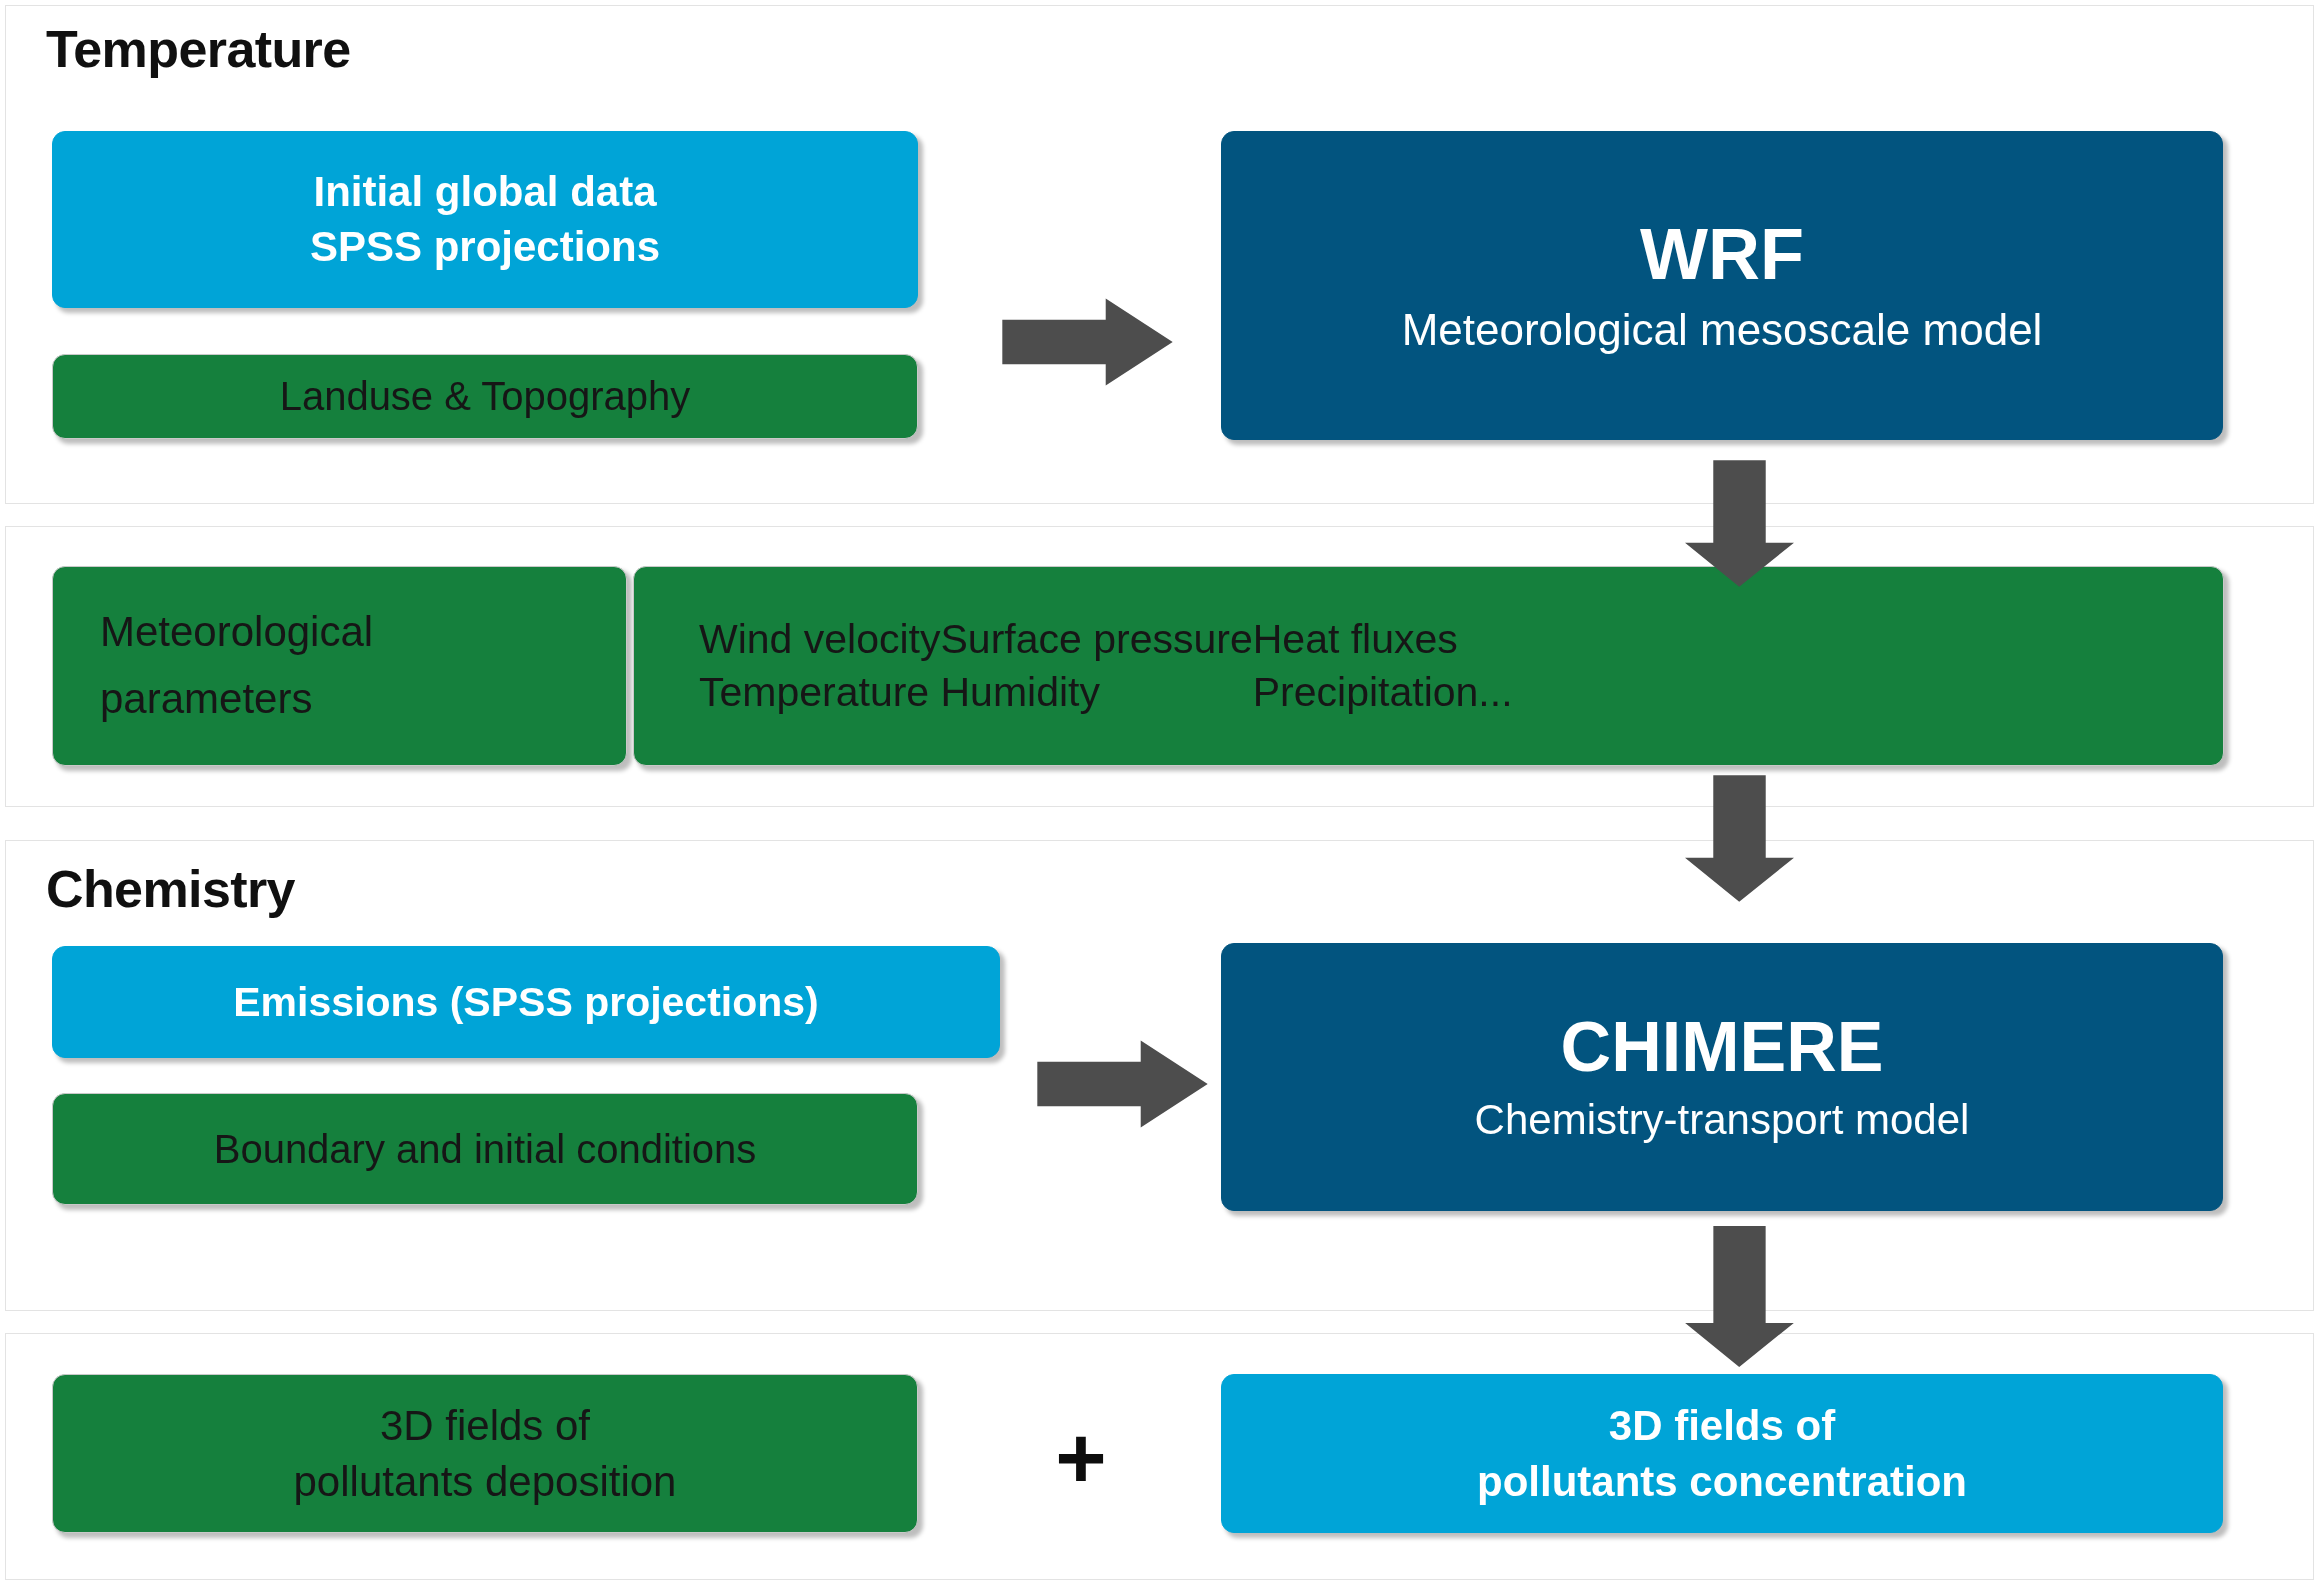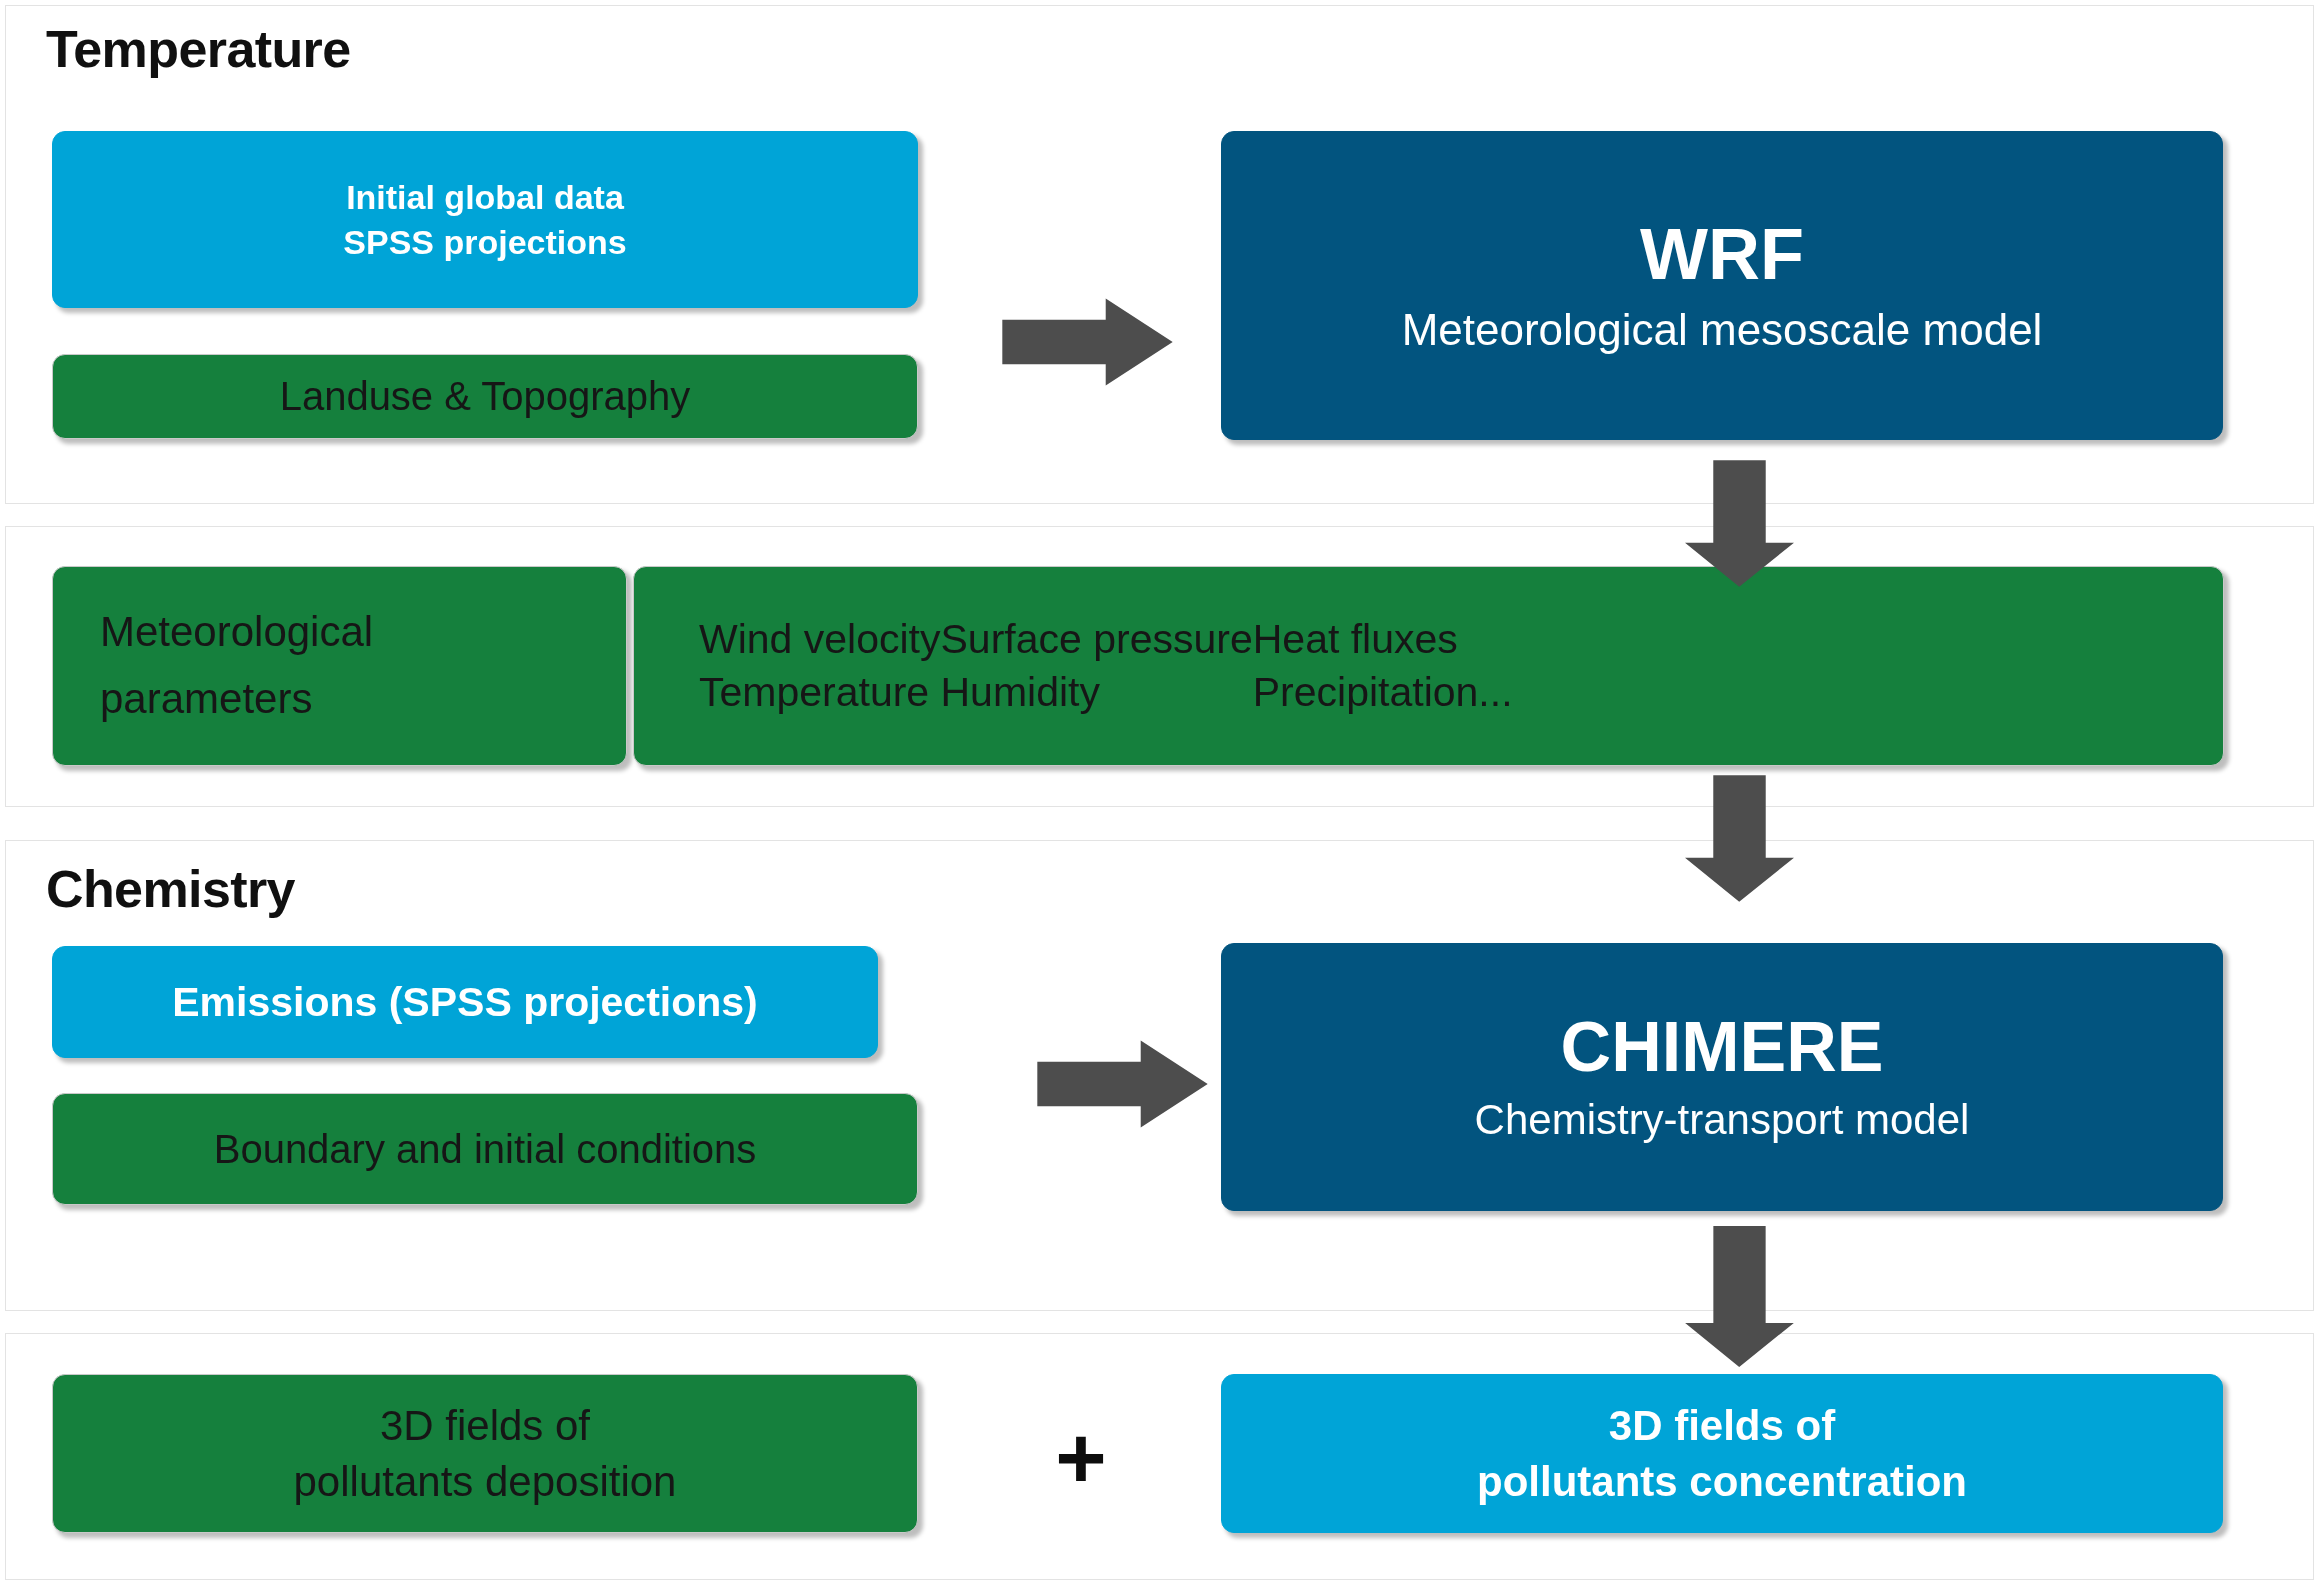--- a/index.html
+++ b/index.html
@@ -61,21 +61,21 @@
   }
   .box-grey{
     background:#15803d;
     color:#161616;
     border:1.8px solid #c9c9c9;
   }
 
   
   #box-initial-global-data{
     left:52px; top:131px; width:866px; height:177px;
-    font-size:34px; line-height:1.30;
+    font-size:42px; line-height:1.30;
   }
   #box-landuse-topography{
     left:52px; top:354px; width:866px; height:85px;
     font-size:40px;
   }
   #box-wrf{
     left:1221px; top:131px; width:1002px; height:309px;
   }
   #box-wrf .title{ font-size:72px; font-weight:bold; line-height:1.05; }
   #box-wrf .subtitle{ font-size:44px; margin-top:13px; line-height:1.1; }
@@ -95,21 +95,21 @@
     font-size:41px; line-height:1.30;
     color:#161616;
   }
   #box-param-list .param-col{
     display:flex; flex-direction:column;
     text-align:left; white-space:nowrap;
   }
 
   
   #box-emissions{
-    left:52px; top:946px; width:826px; height:112px;
+    left:52px; top:946px; width:948px; height:112px;
     font-size:41px;
   }
   #box-boundary-conditions{
     left:52px; top:1093px; width:866px; height:112px;
     font-size:40px;
   }
   #box-chimere{
     left:1221px; top:943px; width:1002px; height:268px;
   }
   #box-chimere .title{ font-size:70px; font-weight:bold; line-height:1.05; }

